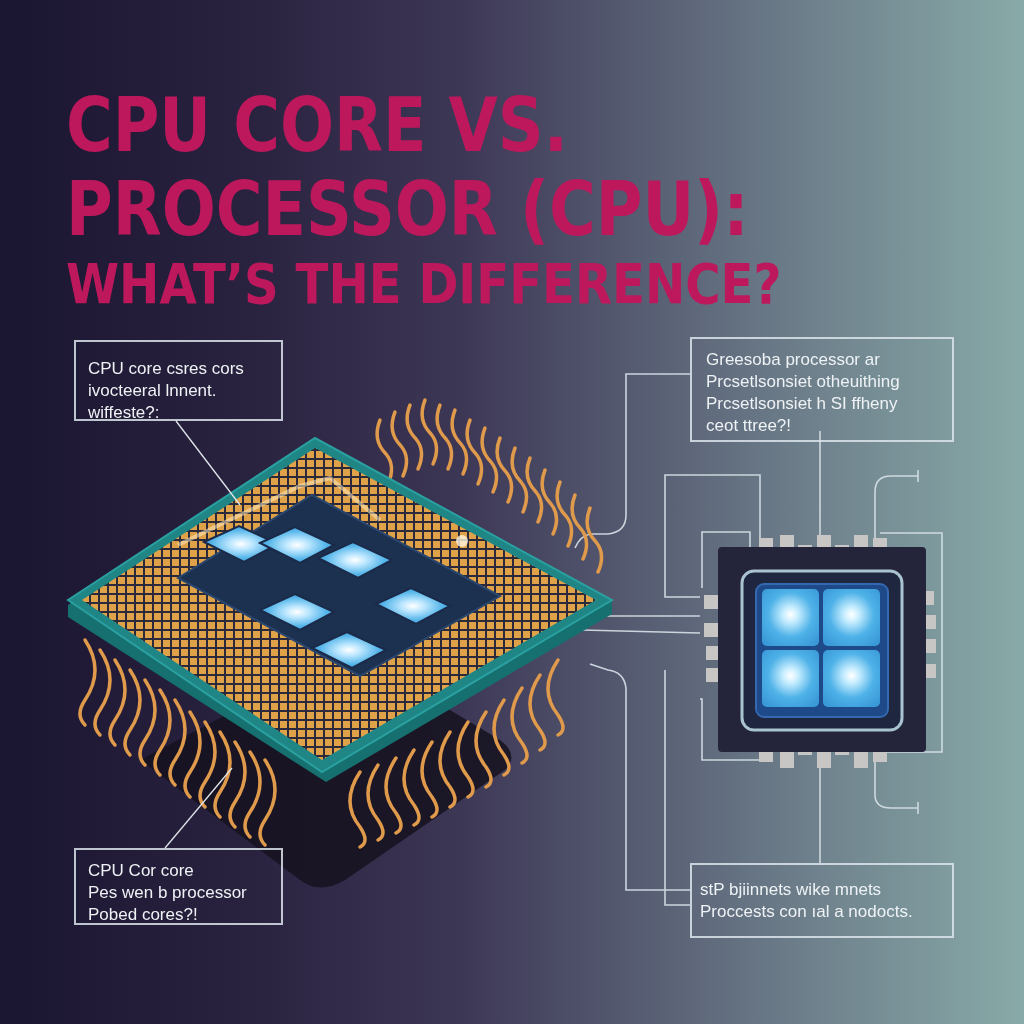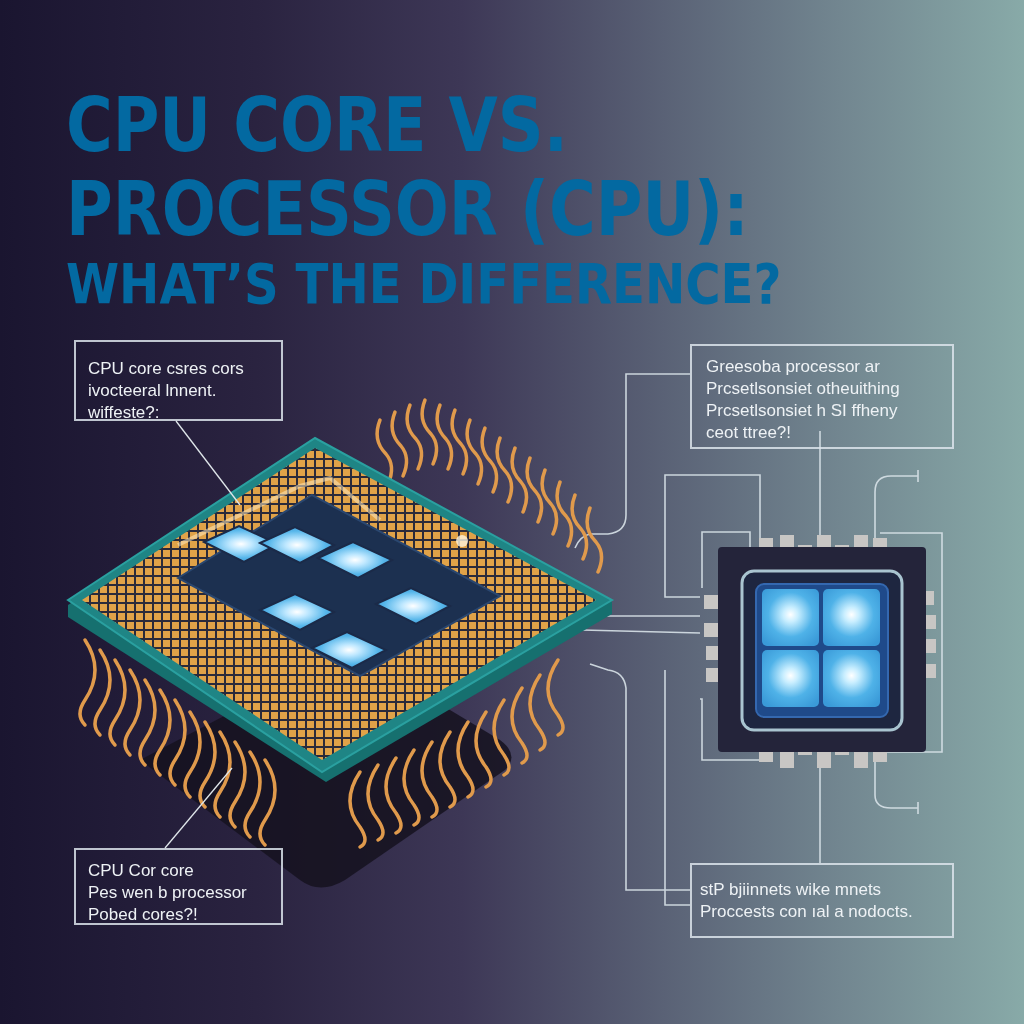--- a/index.html
+++ b/index.html
@@ -3,35 +3,35 @@
 <meta charset="utf-8">
 <style>
   html, body { margin: 0; padding: 0; }
   body {
     width: 1024px; height: 1024px; overflow: hidden; position: relative;
     background: linear-gradient(90deg, #1a1530 0%, #2a2340 25%, #3d3756 45%, #5a6276 65%, #728690 82%, #88aaa8 100%);
     font-family: "Liberation Sans", sans-serif;
   }
   .title {
     position: absolute; left: 66px; top: 88px; margin: 0;
-    color: #0369a1; font-family: "DejaVu Sans", sans-serif; font-weight: bold;
+    color: #be185d; font-family: "DejaVu Sans", sans-serif; font-weight: bold;
     line-height: 1; letter-spacing: 0px;
   }
   .title .l1 { display: block; font-size: 74px; transform: scaleX(0.86); transform-origin: left; height: 84px; }
   .title .l2 { display: block; font-size: 74px; transform: scaleX(0.86); transform-origin: left; height: 84px; }
   .title .l3 { display: block; font-size: 56px; transform: scaleX(0.86); transform-origin: left; height: 60px; }
   .callout {
     position: absolute; border: 2px solid rgba(220,228,235,0.85);
     color: #eef2f5; font-size: 17px; line-height: 22px; padding: 10px 12px;
     box-sizing: border-box;
   }
   .callout span { display: block; white-space: nowrap; }
   #cTL { left: 74px; top: 340px; width: 209px; height: 81px; padding-top: 16px; }
   #cBL { left: 74px; top: 848px; width: 209px; height: 77px; padding-top: 10px; }
-  #cTR { left: 690px; top: 344px; width: 264px; height: 105px; padding: 10px 14px; }
+  #cTR { left: 690px; top: 337px; width: 264px; height: 105px; padding: 10px 14px; }
   #cBR { left: 690px; top: 863px; width: 264px; height: 75px; padding: 14px 8px; }
   svg.layer { position: absolute; left: 0; top: 0; }
 </style>
 </head>
 <body>
 
 <h1 class="title">
   <span class="l1">CPU CORE VS.</span>
   <span class="l2">PROCESSOR (CPU):</span>
   <span class="l3">WHAT’S THE DIFFERENCE?</span>

